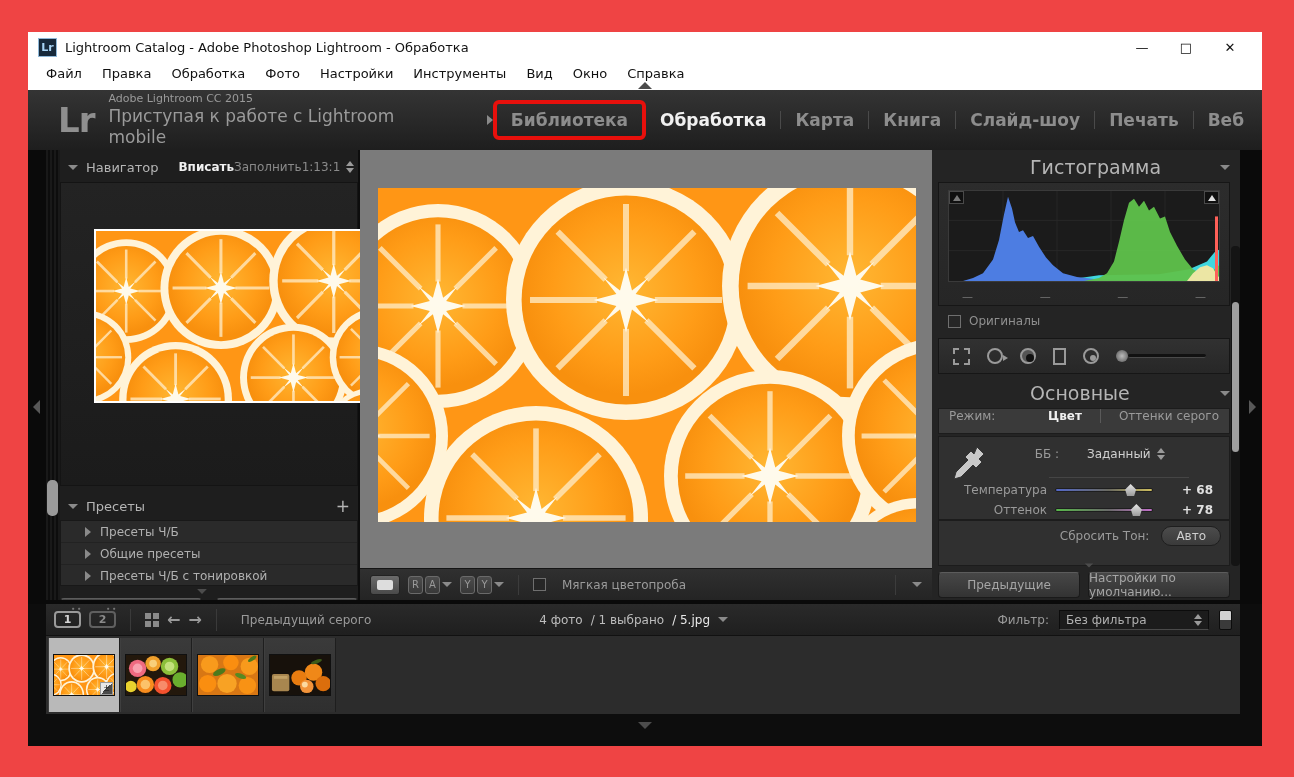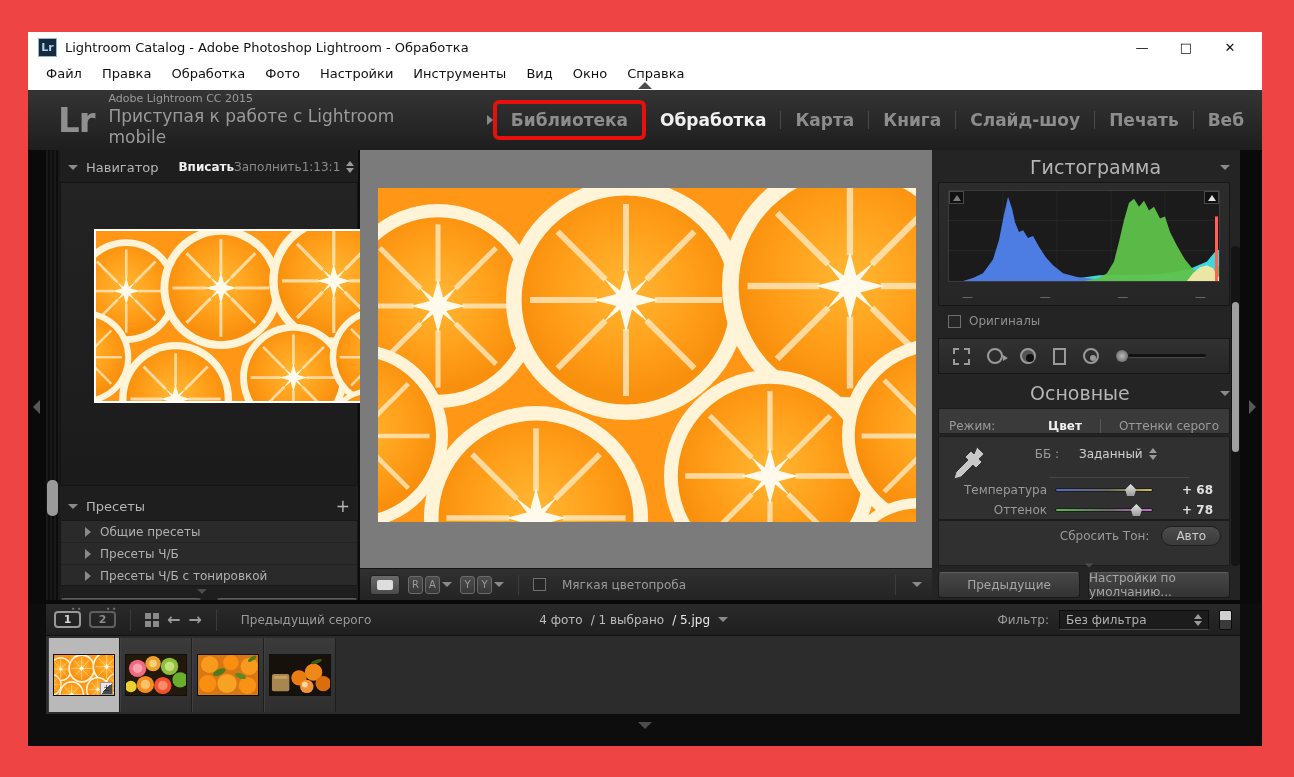--- a/index.html
+++ b/index.html
@@ -101,27 +101,27 @@
   .ic-circle{width:16px;height:16px;border:2px solid #9a9a9a;border-radius:50%;position:relative;}
   .ic-spot::after{content:"";position:absolute;right:-7px;top:5px;width:0;height:0;border-top:3px solid transparent;border-bottom:3px solid transparent;border-left:5px solid #9a9a9a;}
   .ic-redeye{background:#555;}
   .ic-redeye::after{content:"";position:absolute;left:4px;top:4px;width:8px;height:8px;border-radius:50%;background:#111;}
   .ic-grad{width:13px;height:17px;border:2px solid #9a9a9a;}
   .ic-radial::after{content:"";position:absolute;left:5px;top:5px;width:6px;height:6px;border-radius:50%;background:#9a9a9a;}
   .ic-brush{display:flex;align-items:center;}
   .ic-brush .head{width:12px;height:12px;border-radius:50%;background:radial-gradient(#bbb,#555);}
   .ic-brush .bar{width:78px;height:4px;background:#111;border-radius:2px;border-bottom:1px solid #4a4a4a;}
   .basic-hd{top:232px;width:200px;}
-  .mode-row{position:absolute;left:6px;top:258px;width:292px;height:26px;background:#3a3a3a;border:1px solid #1c1c1c;display:flex;align-items:flex-end;font-size:12px;color:#9a9a9a;padding:0 10px;gap:18px;}
+  .mode-row{position:absolute;left:6px;top:258px;width:292px;height:26px;background:#3a3a3a;border:1px solid #1c1c1c;display:flex;align-items:flex-start;font-size:12px;color:#9a9a9a;padding:0 10px;gap:18px;}
   .mode-color{margin-left:auto;color:#f0f0f0;font-weight:bold;}
   .mode-sep{width:1px;height:14px;background:#5a5a5a;}
   .wb-box{position:absolute;left:6px;top:286px;width:292px;height:84px;background:#303030;border:1px solid #1c1c1c;}
   .dropper{position:absolute;left:10px;top:6px;width:40px;height:44px;}
   .wb-row{position:absolute;left:56px;top:10px;display:flex;align-items:center;font-size:12px;}
-  .wb-label{color:#9a9a9a;width:64px;text-align:right;margin-right:20px;}
+  .wb-label{color:#9a9a9a;width:64px;text-align:right;margin-right:28px;}
   .wb-value{color:#cfcfcf;}
   .wb-div{position:absolute;left:110px;top:40px;width:140px;height:1px;background:#454545;}
   .slider-row{position:absolute;display:flex;align-items:center;font-size:12px;width:292px;}
   .sl-label{width:108px;text-align:right;color:#9a9a9a;}
   .sl-track{position:relative;width:98px;height:4px;border-radius:2px;margin:0 8px;border:1px solid #1e1e1e;}
   .sl-temp{background:linear-gradient(90deg,#5468c8,#6a6a60 55%,#cdbd5e);}
   .sl-tint{background:linear-gradient(90deg,#58b84a,#6a6a6a 55%,#c070c8);}
   .sl-plain{background:linear-gradient(#5e5e5e,#474747);}
   .sl-thumb{position:absolute;top:-5px;width:11px;height:12px;background:linear-gradient(#e8e8e8,#9a9a9a);clip-path:polygon(50% 0,100% 45%,82% 100%,18% 100%,0 45%);}
   .sl-value{color:#e0e0e0;font-weight:bold;width:52px;text-align:right;}
@@ -281,25 +281,25 @@
       </div>
 
       <div class="panel-hd presets-hd">
         <span class="tri-sm-down"></span>
         <span>Пресеты</span>
         <span class="presets-plus">+</span>
       </div>
       <div class="preset-list">
         <div class="preset-row">
           <span class="tri-sm-right"></span>
-          <span>Общие пресеты</span>
+          <span>Пресеты Ч/Б</span>
         </div>
         <div class="preset-row">
           <span class="tri-sm-right"></span>
-          <span>Пресеты Ч/Б</span>
+          <span>Общие пресеты</span>
         </div>
         <div class="preset-row">
           <span class="tri-sm-right"></span>
           <span>Пресеты Ч/Б с тонировкой</span>
         </div>
 
       </div>
       <div class="preset-scroll-down tri-down"></div>
 
       <div class="lp-buttons">

